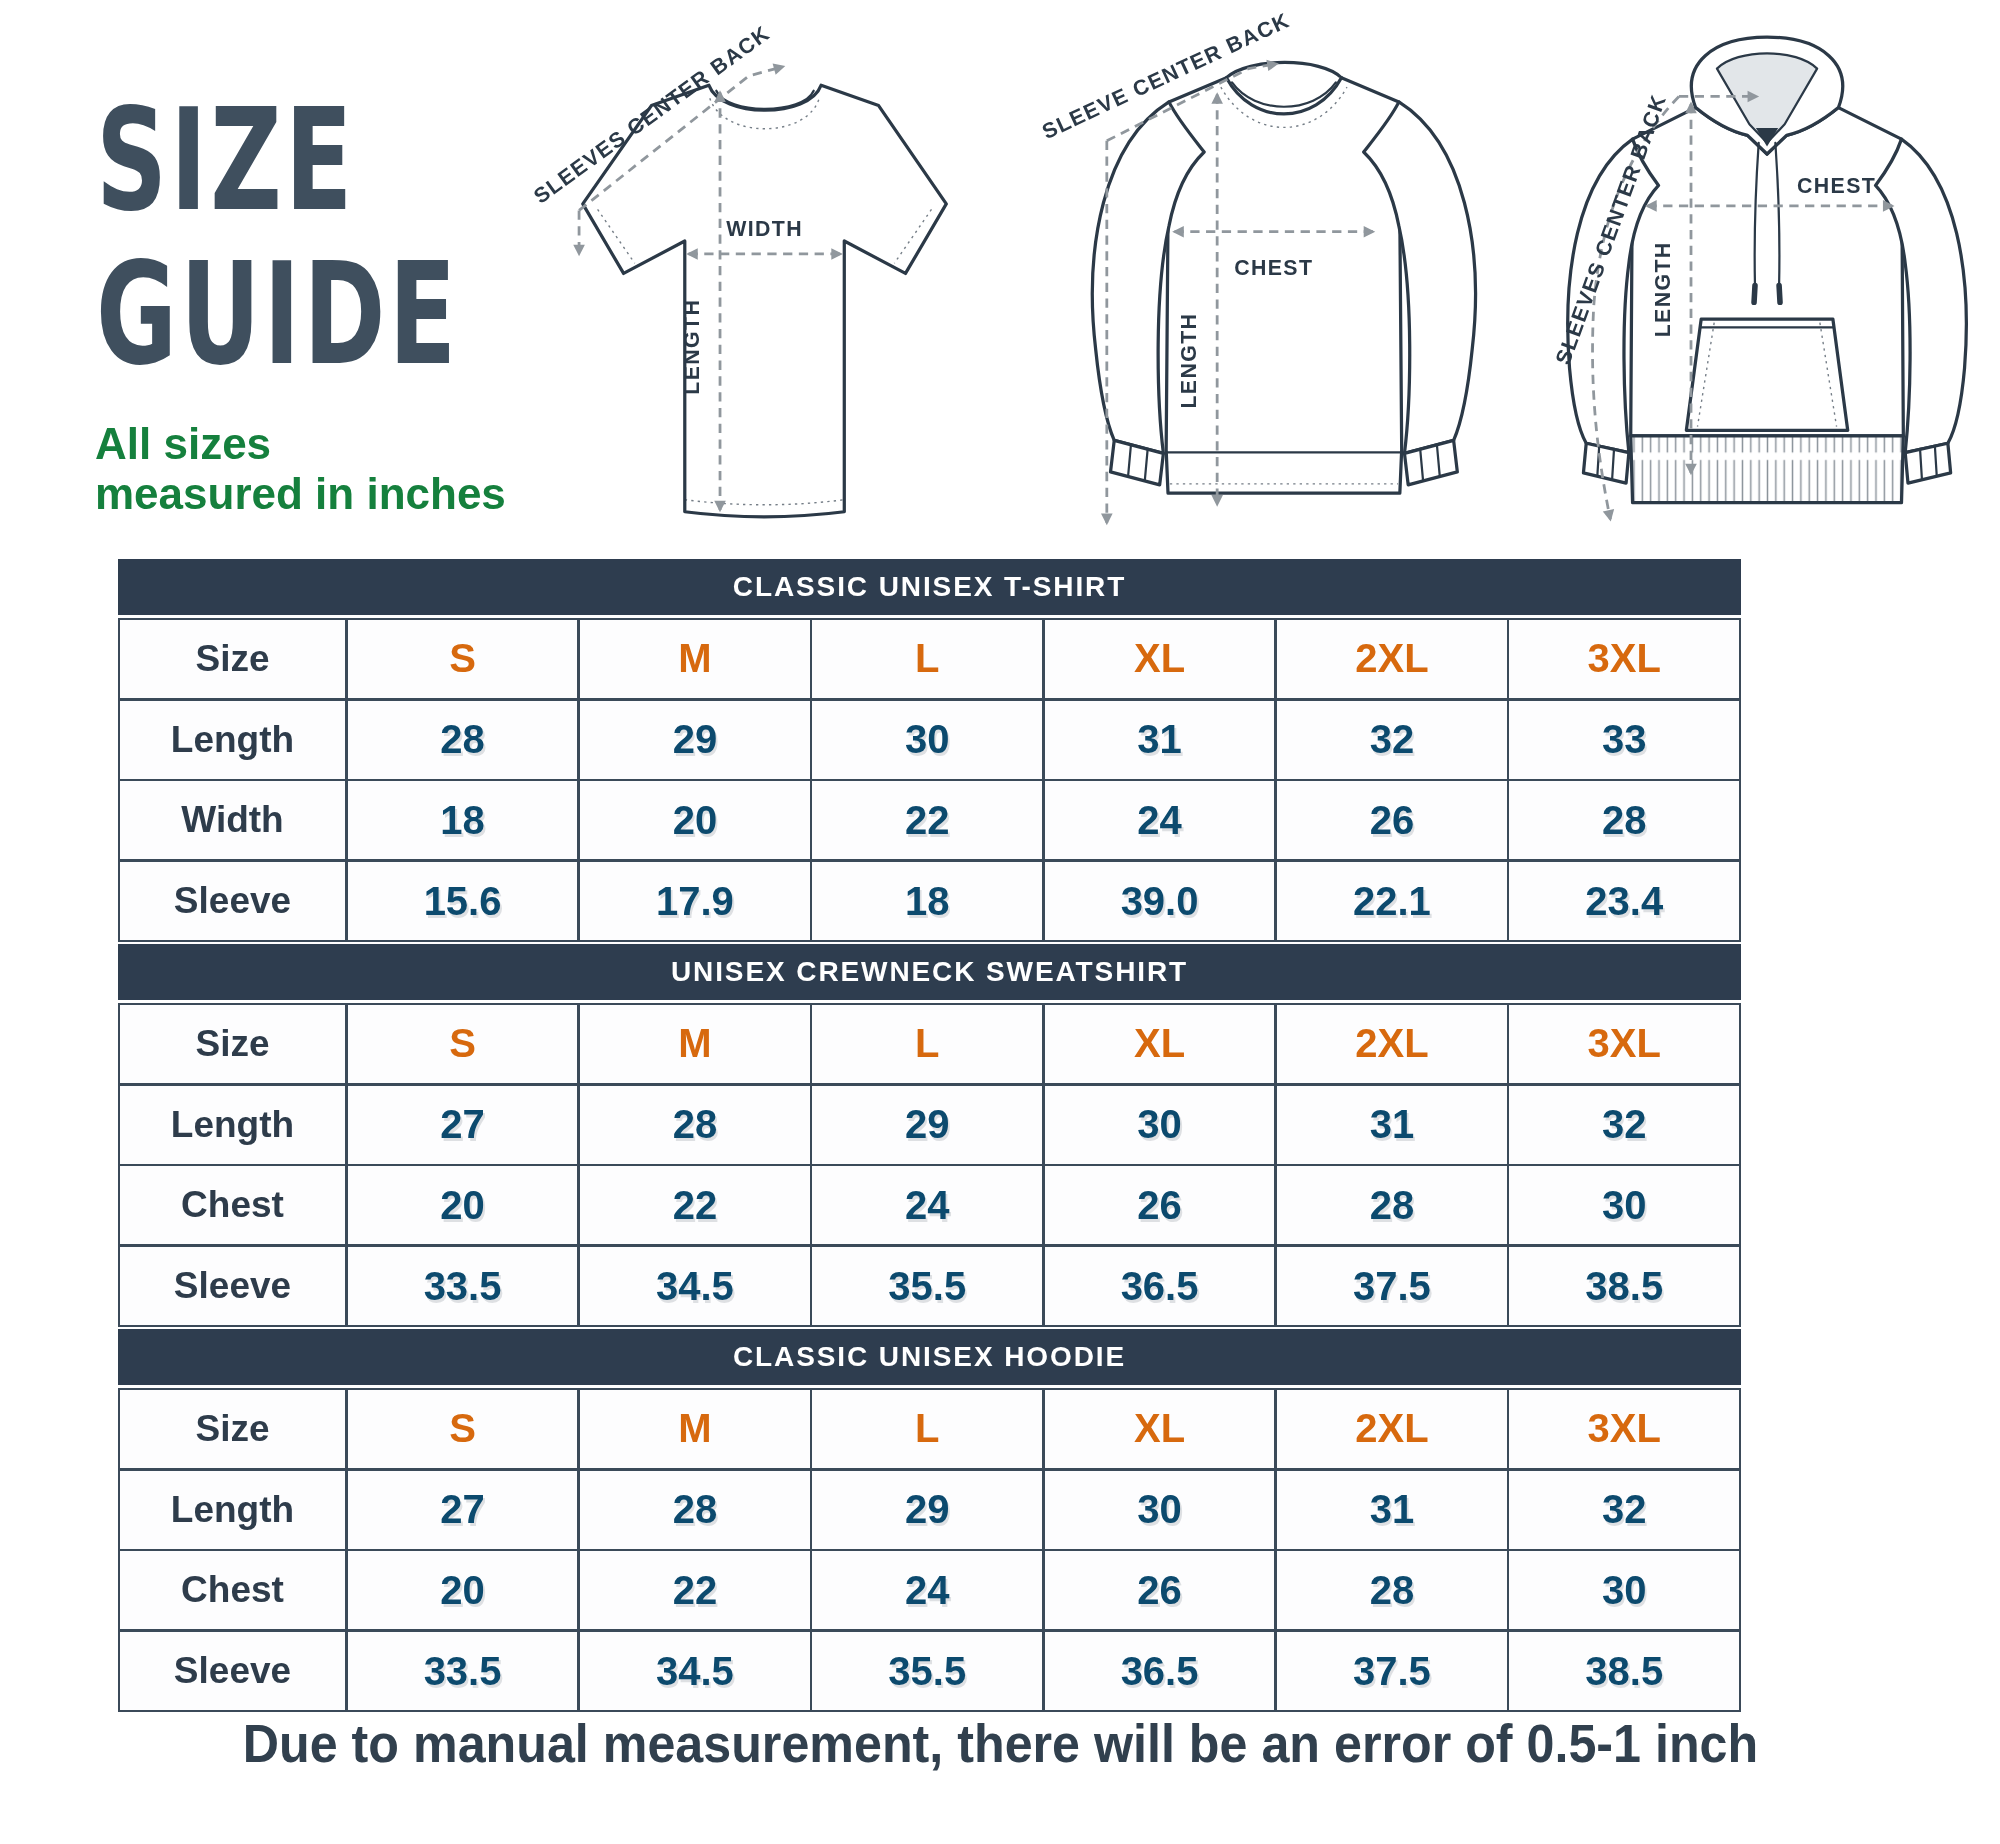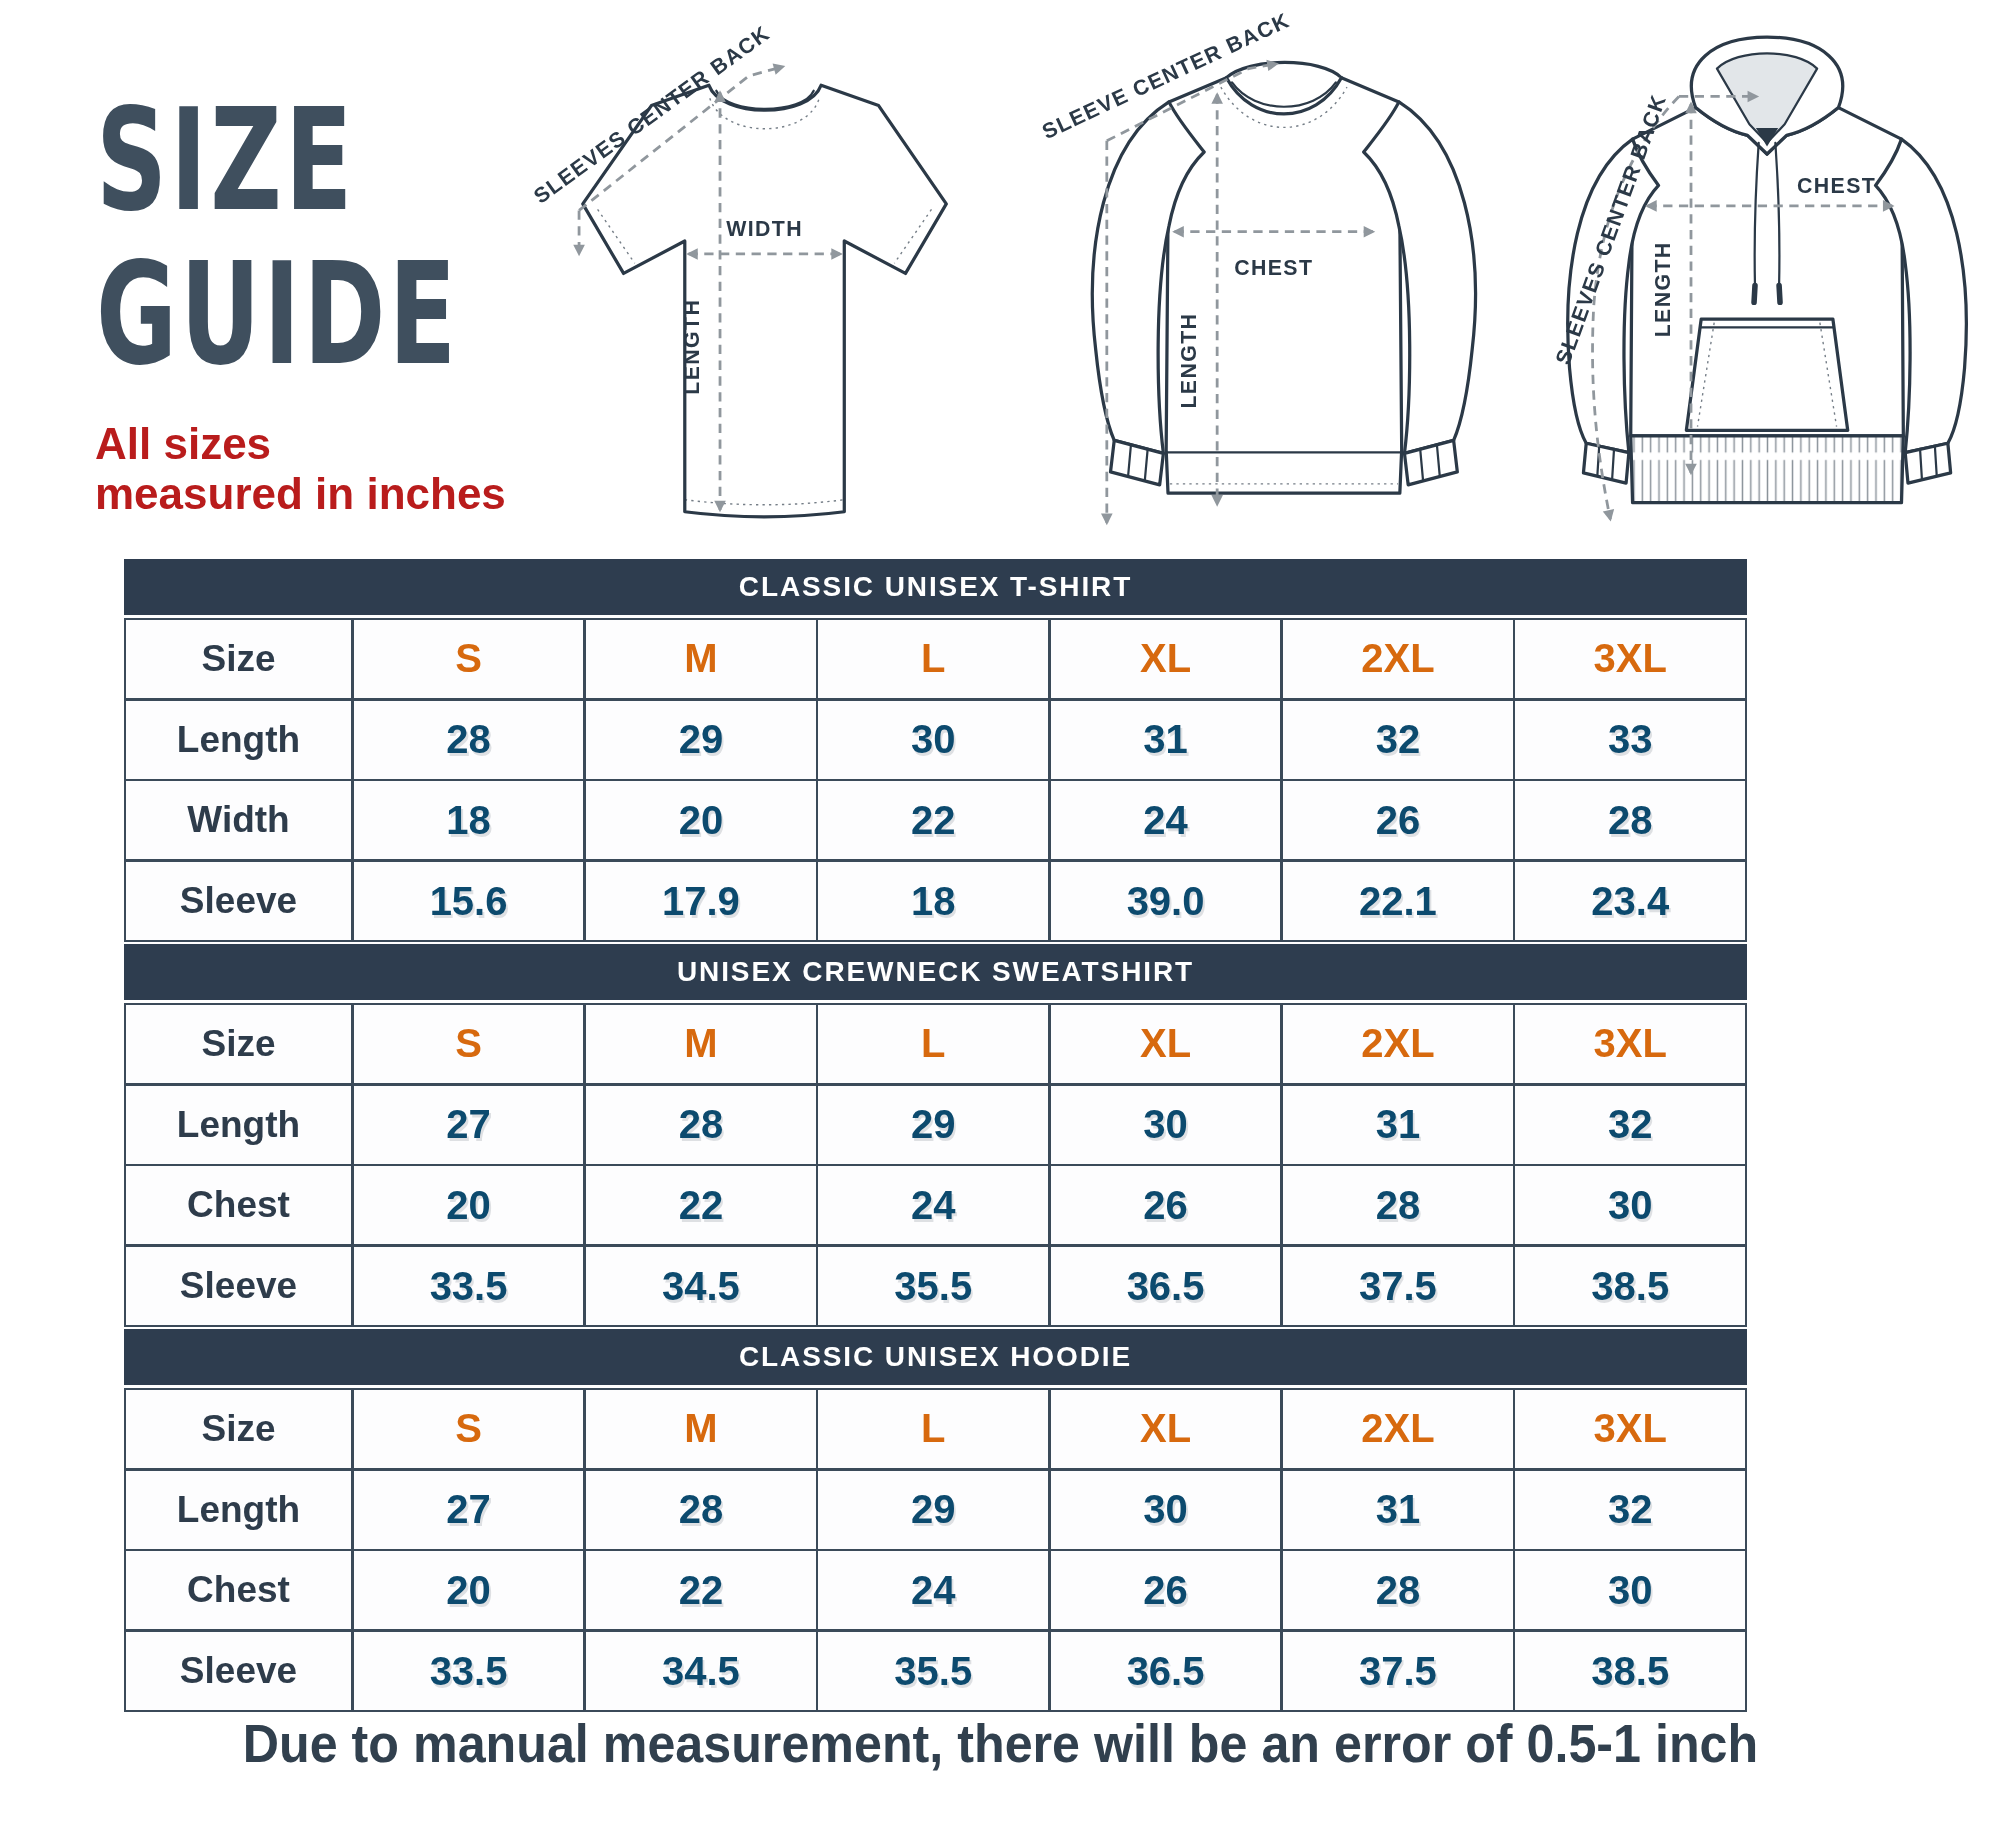--- a/index.html
+++ b/index.html
@@ -5,35 +5,35 @@
   html,body{margin:0;padding:0;background:#ffffff;}
   body{width:2001px;height:1844px;font-family:"Liberation Sans",sans-serif;}
   .canvas{position:relative;width:2001px;height:1844px;background:#ffffff;overflow:hidden;}
 
   
   .brand{position:absolute;left:96px;top:83px;color:#3f4f5e;}
   .brand .line{font-family:"DejaVu Sans",sans-serif;font-weight:bold;font-size:141px;
                line-height:154px;letter-spacing:4.6px;transform:scaleX(.70);
                transform-origin:0 0;white-space:nowrap;}
   .subtitle{position:absolute;left:95px;top:419px;font-size:44px;line-height:50px;
-            font-weight:bold;color:#b91c1c;}
+            font-weight:bold;color:#15803d;}
 
   
   .diagram{position:absolute;top:11px;}
   #d-tshirt{left:512px;}
   #d-crew{left:1028px;}
   #d-hoodie{left:1538px;}
   .outline{stroke:#2b3947;stroke-width:3.5;fill:#ffffff;stroke-linejoin:round;stroke-linecap:round;}
   .thin{stroke:#2b3947;stroke-width:2.4;fill:none;stroke-linecap:round;}
   .stitch{stroke:#2b3947;stroke-width:1.5;fill:none;stroke-dasharray:2.5 4.5;opacity:.65;}
   .meas{stroke:#90979d;stroke-width:3;fill:none;stroke-dasharray:10 7;}
   .dlabel{font:bold 23px "Liberation Sans",sans-serif;fill:#2b3947;letter-spacing:1.5px;}
 
   
-  .table{position:absolute;left:76px;width:1623px;padding-left:48px;}
+  .table{position:absolute;left:70px;width:1623px;padding-left:48px;}
   #t0{top:559px;} #t1{top:944px;} #t2{top:1329px;}
   .thead{height:56px;background:#2e3d4f;color:#ffffff;display:flex;align-items:center;
          justify-content:center;font-size:28px;font-weight:bold;letter-spacing:1.9px;
          margin-bottom:2.8px;}
   .tgrid{display:grid;grid-template-columns:225px repeat(6,1fr);grid-auto-rows:78px;
          gap:2.8px;background:#3b4a59;border:2.8px solid #3b4a59;}
   .cell{background:#fdfdfe;display:flex;align-items:center;justify-content:center;}
   .lbl{font-size:37px;font-weight:bold;color:#2e3c4b;}
   .sz{font-size:40px;font-weight:bold;color:#d7690e;}
   .num{font-size:40px;font-weight:bold;color:#0c4a6e;text-shadow:1.9px 2.8px 0 rgba(46,60,75,.15);}

